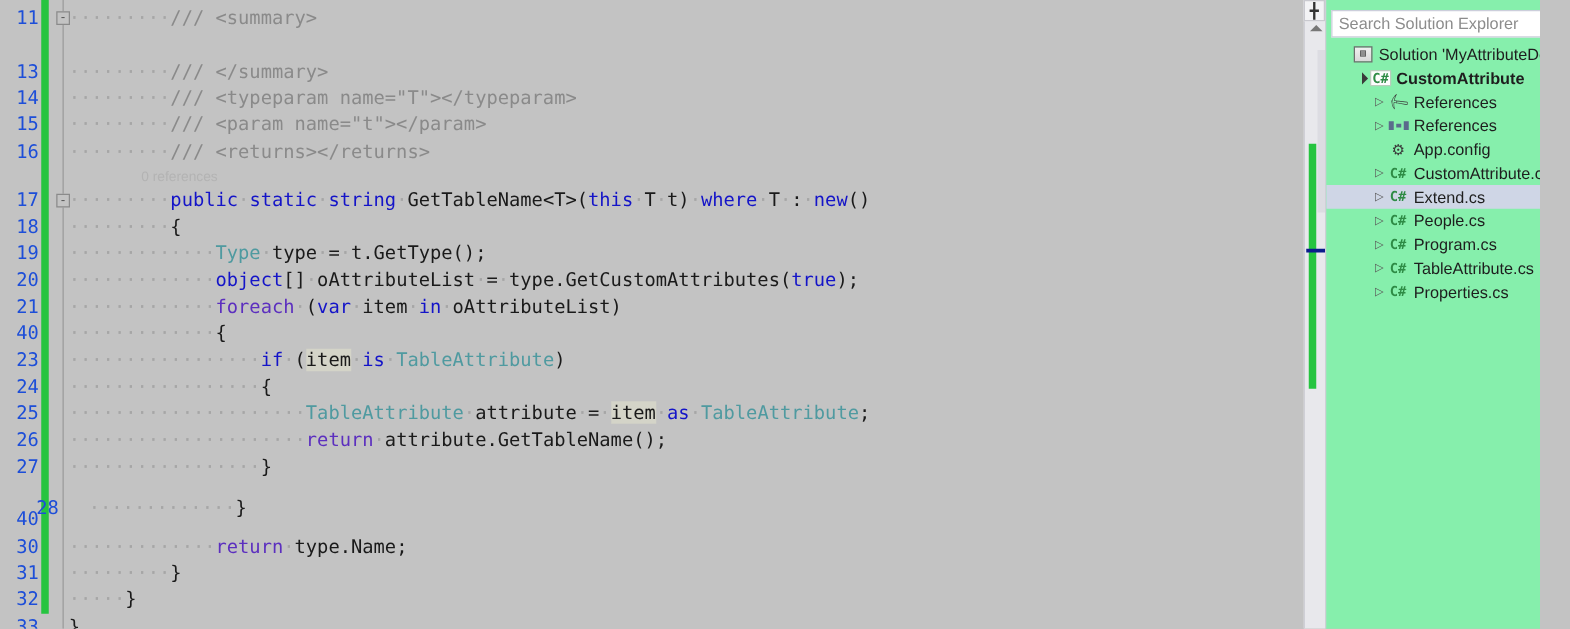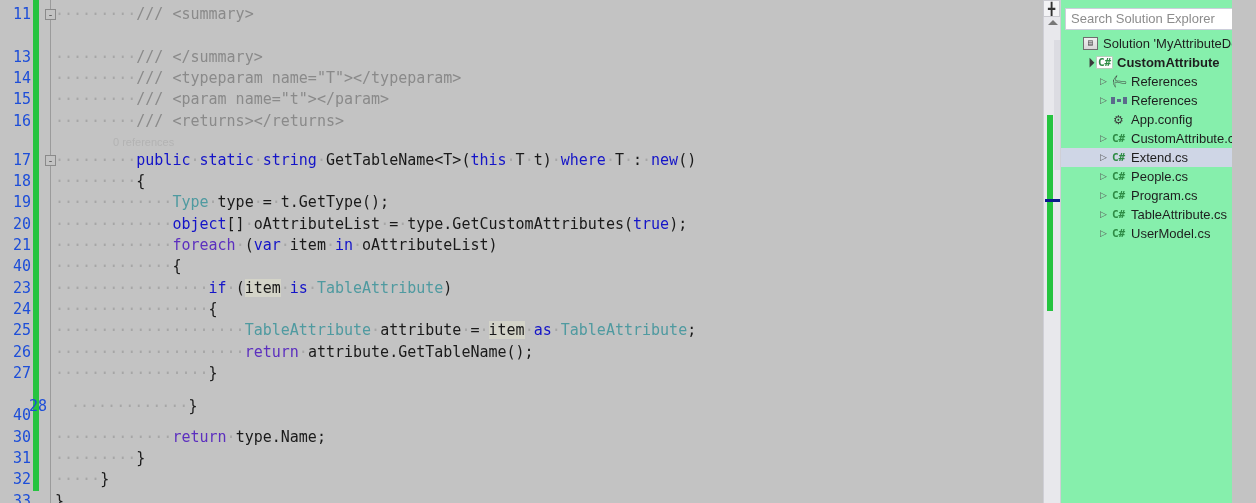--- a/index.html
+++ b/index.html
@@ -329,18 +329,18 @@
           <span class="ticon">
             <span class="ic-cs plain">C#</span>
           </span>
           <span class="tlabel">TableAttribute.cs</span>
         </div>
         <div class="tnode" style="padding-left: 36px;">
           <span class="chev">▷</span>
           <span class="ticon">
             <span class="ic-cs plain">C#</span>
           </span>
-          <span class="tlabel">UserModel.cs</span>
+          <span class="tlabel">Properties.cs</span>
         </div>
       </div>
   </div>
 
 </div>
 
 </body></html>

